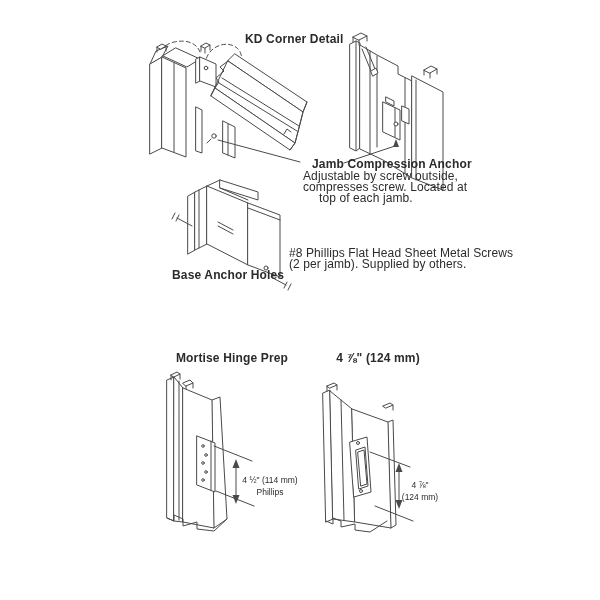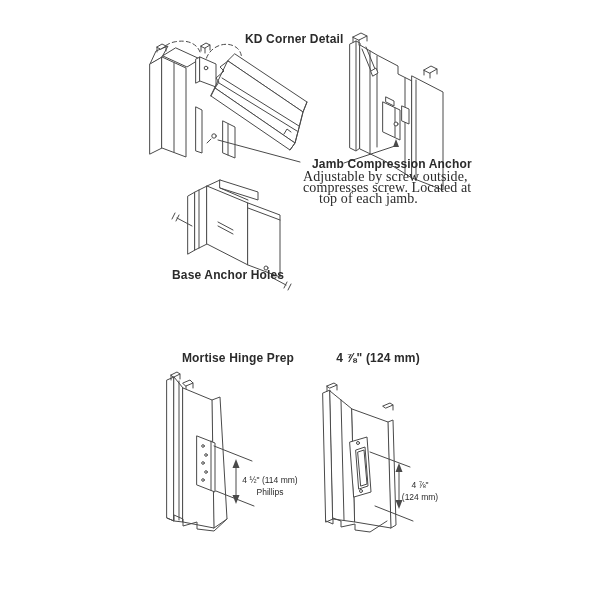--- a/index.html
+++ b/index.html
@@ -2,21 +2,21 @@
 <html><head>
 <meta charset="utf-8">
 <style>
   html,body{margin:0;padding:0;}
   body{
     width:600px;height:600px;background:#ffffff;position:relative;overflow:hidden;
     font-family:"Liberation Sans","DejaVu Sans",sans-serif;color:#2b2b2b;
   }
   .lbl{position:absolute;white-space:nowrap;}
   .bold{font-weight:700;font-size:12px;letter-spacing:.15px;}
-  .body-txt{font-size:14px;line-height:11px;letter-spacing:.1px;font-family:Liberation Serif, serif;}
+  .body-txt{font-size:12px;line-height:11px;letter-spacing:.1px;}
   .dim-txt{font-size:8.5px;line-height:12px;text-align:center;}
   .center{text-align:center;white-space:normal;}
   .line-art{position:absolute;left:0;top:0;}
   svg *{vector-effect:non-scaling-stroke;}
 </style>
 </head>
 <body>
 
 <div style="position:absolute;inset:0;">
 
@@ -201,24 +201,28 @@
   <div class="lbl bold" style="left:245px;top:32px;">KD Corner Detail</div>
 
   <div class="lbl bold" style="left:312px;top:157px;">Jamb Compression Anchor</div>
 
   <div class="lbl body-txt" style="left:303px;top:171px;">
     <span style="display:block;">Adjustable by screw outside,</span>
     <span style="display:block;">compresses screw. Located at</span>
     <span style="display:block;margin-left:16px;">top of each jamb.</span>
   </div>
 
+  <div class="lbl body-txt" style="left:289px;top:248px;">
+    <span style="display:block;">#8 Phillips Flat Head Sheet Metal Screws</span>
+    <span style="display:block;">(2 per jamb). Supplied by others.</span>
+  </div>
 
   <div class="lbl bold" style="left:172px;top:268px;">Base Anchor Holes</div>
 
-  <div class="lbl bold center" style="left:178px;top:351px;width:120px;text-align:center;">Mortise Hinge Prep</div>
+  <div class="lbl bold center" style="left:172px;top:351px;width:120px;text-align:center;">Mortise Hinge Prep</div>
 
   <div class="lbl bold center" style="left:318px;top:352px;width:120px;line-height:12px;">
     <span style="display:block;">4 ⅞" (124 mm)</span>
   </div>
 
   <div class="lbl dim-txt" style="left:225px;top:474px;width:90px;">
     <span style="display:block;">4 ½" (114 mm)</span>
     <span style="display:block;">Phillips</span>
   </div>
 

